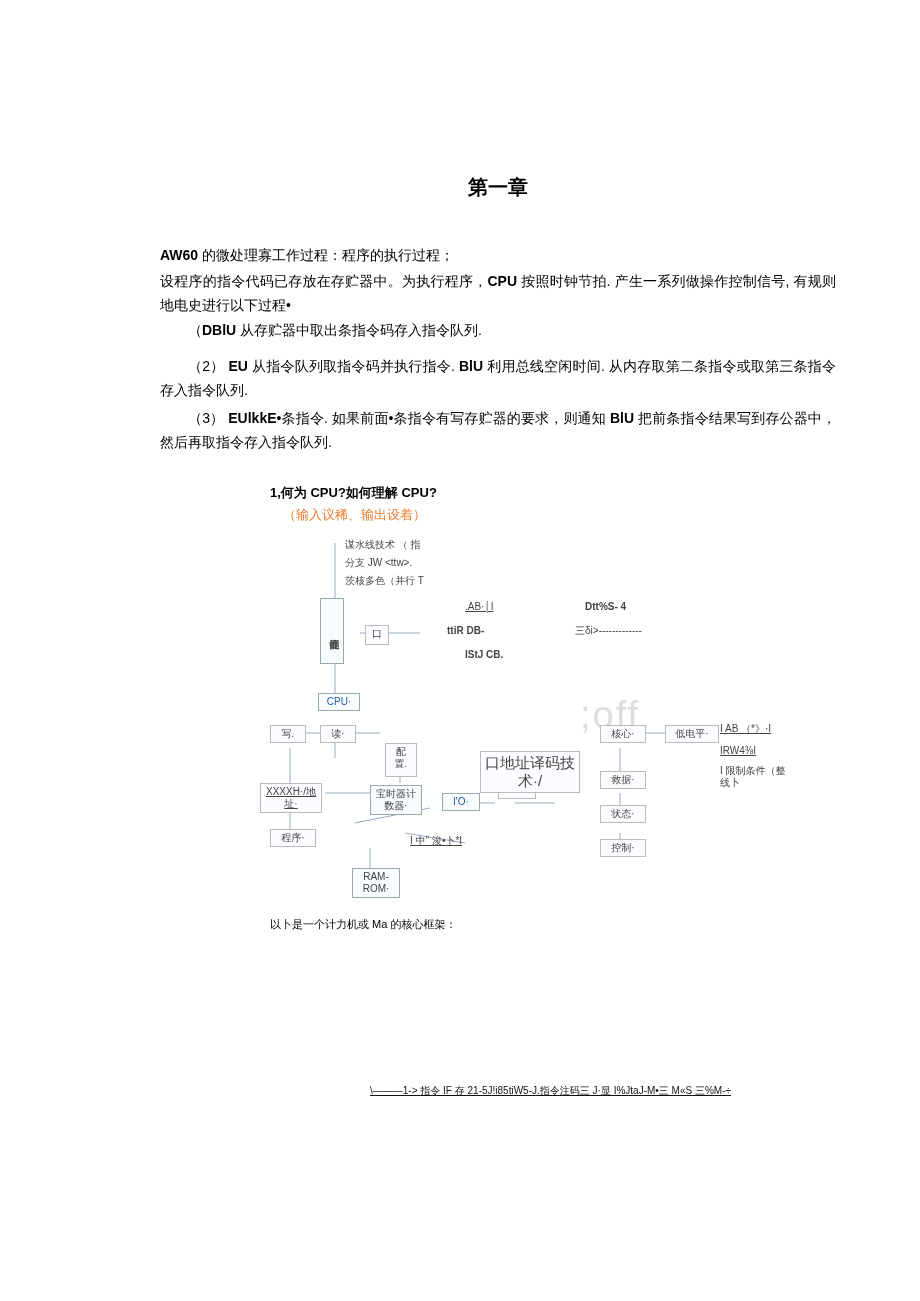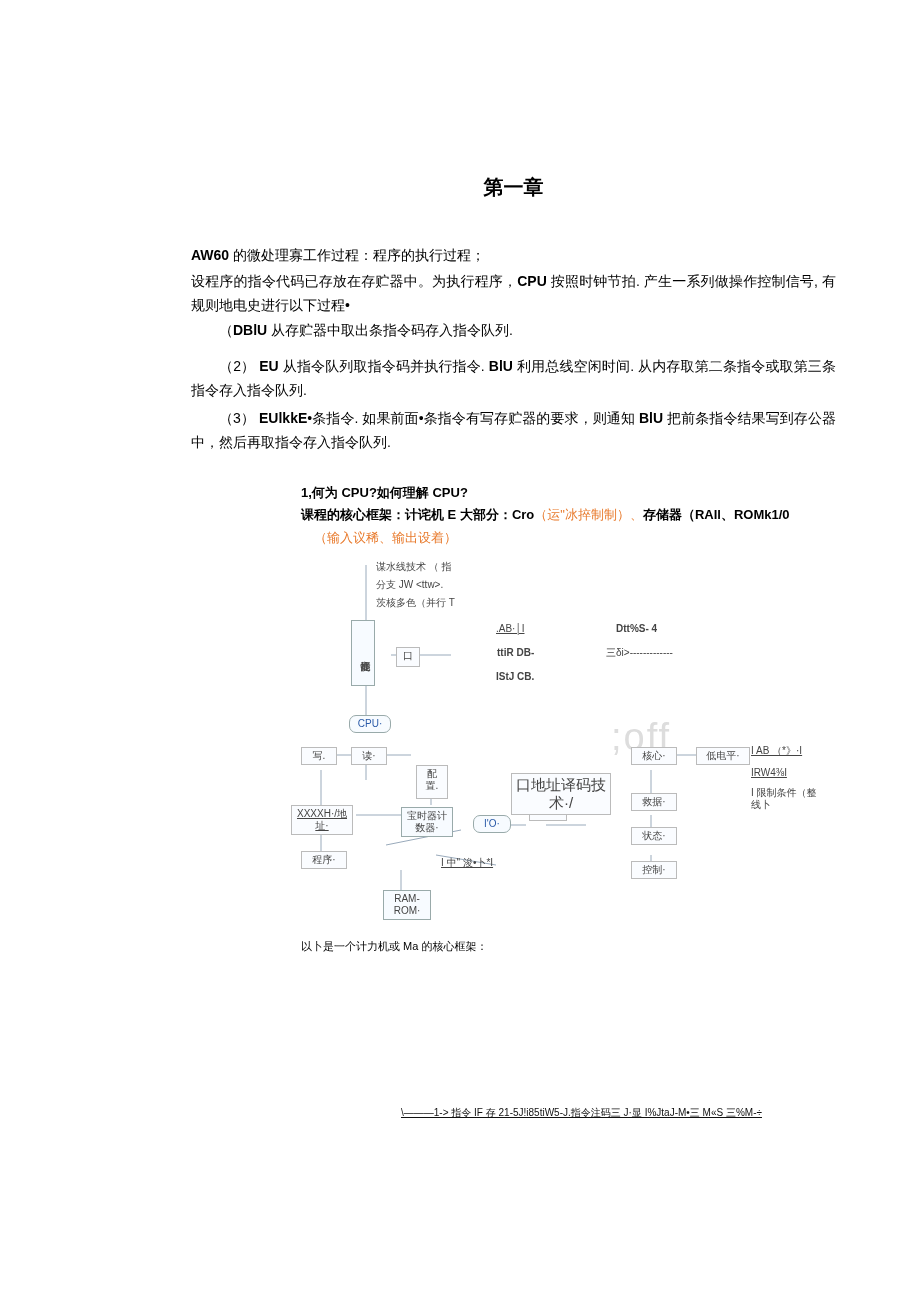--- a/index.html
+++ b/index.html
@@ -7,21 +7,20 @@
     padding: 0;
     background: #fff;
     font-family: "Microsoft YaHei", "SimSun", sans-serif;
     color: #000;
     width: 920px;
   }
   .page {
     padding: 170px 84px 60px 160px;
     font-size: 14px;
     line-height: 1.7;
-    margin-left: 31px;
   }
   .chapter-title {
     text-align: center;
     font-size: 20px;
     font-weight: bold;
     margin-bottom: 40px;
   }
   .para {
     margin: 2px 0;
     text-align: justify;
@@ -58,21 +57,21 @@
     text-align: center;
     padding: 2px 4px;
     line-height: 1.2;
   }
   .dtxt {
     position: absolute;
     line-height: 1.2;
     white-space: nowrap;
   }
   .underline { text-decoration: underline; }
-  .blue { color: #2a5aa8; border-radius: 7px; }
+  .blue { color: #2a5aa8; }
   .faded-off {
     position: absolute;
     font-size: 38px;
     color: #ddd;
     letter-spacing: 2px;
     font-family: Liberation Sans, sans-serif;
   }
   svg.lines {
     position: absolute;
     left: 0; top: 0;
@@ -110,23 +109,20 @@
   <p class="para indent1" style="margin-top:12px">
     <span>（2） </span><span class="bold">EU</span><span> 从指令队列取指令码并执行指令. </span><span class="bold">BlU</span><span> 利用总线空闲时间. 从内存取第二条指令或取第三条指令存入指令队列.</span>
   </p>
 
   <p class="para indent1" style="margin-top:4px">
     <span>（3） </span><span class="bold">EUlkkE</span><span>•条指令. 如果前面•条指令有写存贮器的要求，则通知 </span><span class="bold">BlU</span><span> 把前条指令结果写到存公器中，然后再取指令存入指令队列.</span>
   </p>
 
   <div class="section2">
     <div class="bold">1,何为 CPU?如何理解 CPU?</div>
-    <div>
-      <span class="bold">课程的核心框架：计诧机 E 大部分：Cro</span><span class="orange">（运"冰捽制制）、</span><span class="bold">存储器（RAIl、ROMk1/0</span>
-    </div>
     <div class="orange" style="margin-left:1em">（输入议稀、输出设着）</div>
   </div>
 
   <div class="diagram-wrap">
     <svg class="lines">
       <g stroke="#9ab" stroke-width="1" fill="none">
         <line x1="65" y1="10" x2="65" y2="70"></line>
         <line x1="65" y1="70" x2="65" y2="130"></line>
         <line x1="65" y1="130" x2="65" y2="170"></line>
         <line x1="65" y1="195" x2="65" y2="225"></line>
@@ -151,21 +147,21 @@
     </svg>
 
     <div class="dtxt" style="left:75px; top:6px">谋水线技术 （ 指</div>
     <div class="dtxt" style="left:75px; top:24px">分支 JW &lt;ttw&gt;.</div>
     <div class="dtxt" style="left:75px; top:42px">茨核多色（并行 T</div>
 
     <div class="dbox" style="left:50px; top:65px; width:16px; height:60px; writing-mode:vertical-rl;">提高性能</div>
     <div class="plainbox" style="left:95px; top:92px; width:14px; height:14px;">口</div>
 
     <div class="dtxt underline" style="left:195px; top:68px">.AB·│I</div>
-    <div class="dtxt bold" style="left:196px; top:92px">ttiR DB-</div>
+    <div class="dtxt bold" style="left:177px; top:92px">ttiR DB-</div>
     <div class="dtxt bold" style="left:195px; top:116px">IStJ CB.</div>
 
     <div class="dtxt bold" style="left:315px; top:68px">Dtt%S- 4</div>
     <div class="dtxt" style="left:305px; top:92px">三δi&gt;-------------</div>
 
     <div class="dbox blue" style="left:48px; top:160px; width:34px;">CPU·</div>
 
     <div class="faded-off" style="left:310px; top:150px">;off</div>
 
     <div class="plainbox" style="left:0px; top:192px; width:26px;">写.</div>

